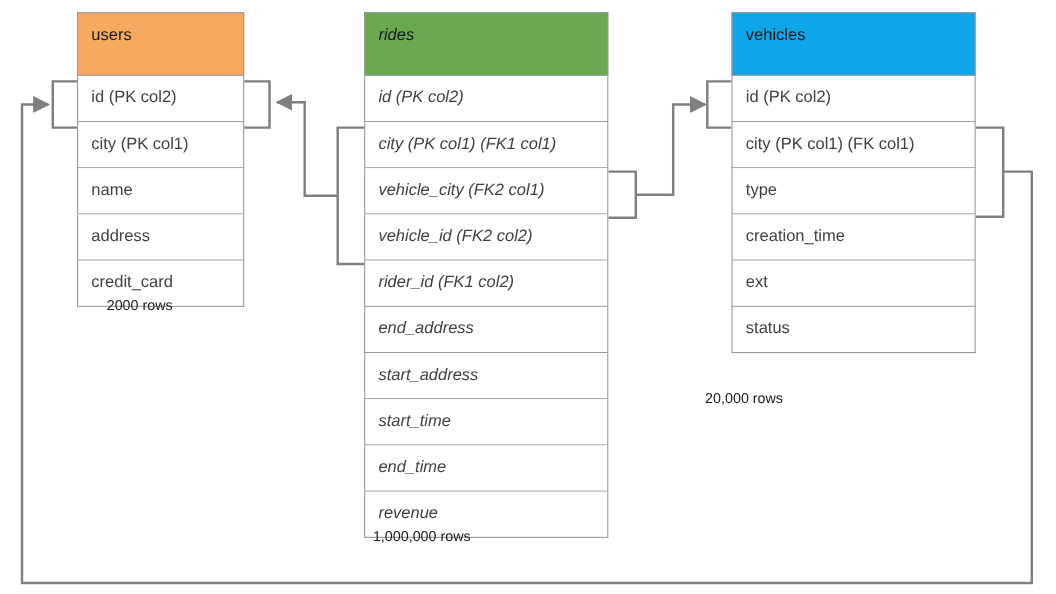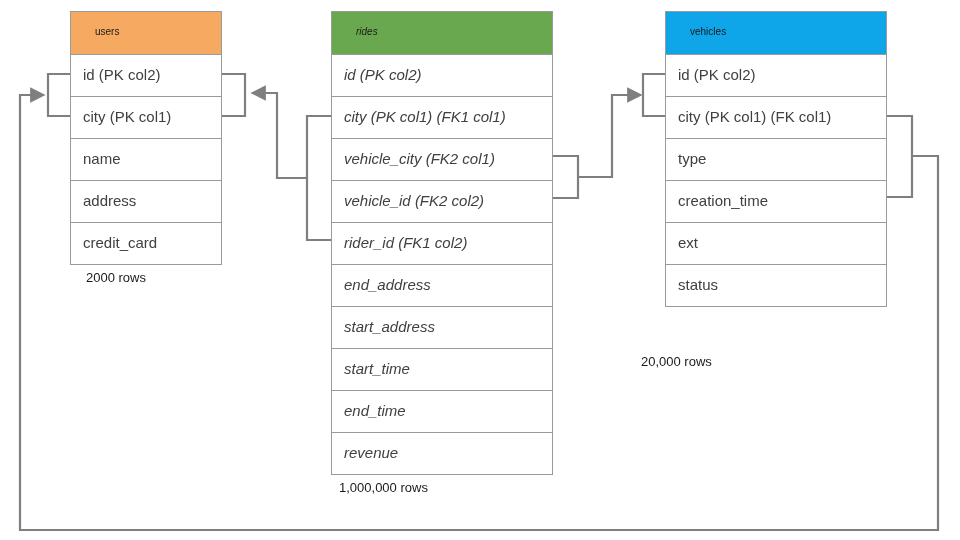--- a/index.html
+++ b/index.html
@@ -28,24 +28,24 @@
     line-height: 40px;
     padding: 0 12px;
     font-size: 15px;
     color: #404040;
     white-space: nowrap;
     overflow: hidden;
   }
   .er-header {
     box-sizing: border-box;
     border: 1px solid #9a9a9a;
-    height: 44px;
+    height: 58px;
     line-height: 40px;
-    padding: 0 24px;
-    font-size: 10px;
+    padding: 0 12px;
+    font-size: 15px;
     color: #1a1a1a;
     white-space: nowrap;
   }
   .row-count {
     position: absolute;
     font-size: 13px;
     color: #1a1a1a;
     white-space: nowrap;
   }
   #wires {
@@ -92,21 +92,21 @@
   <div class="er-table" style="left:70px; top:11px; width:152px;">
     <div class="er-header" style="background:#f5a961;">
       <span>users</span>
     </div>
     <div class="er-row">id (PK col2)</div>
     <div class="er-row">city (PK col1)</div>
     <div class="er-row">name</div>
     <div class="er-row">address</div>
     <div class="er-row">credit_card</div>
   </div>
-  <div class="row-count" style="left:86px; top:270px;">2000 rows</div>
+  <div class="row-count" style="left:97px; top:270px;">2000 rows</div>
 
   <div class="er-table" style="left:331px; top:11px; width:222px;font-style:italic;">
     <div class="er-header" style="background:#6aa84f;">
       <span>rides</span>
     </div>
     <div class="er-row">id (PK col2)</div>
     <div class="er-row">city (PK col1) (FK1 col1)</div>
     <div class="er-row">vehicle_city (FK2 col1)</div>
     <div class="er-row">vehicle_id (FK2 col2)</div>
     <div class="er-row">rider_id (FK1 col2)</div>

